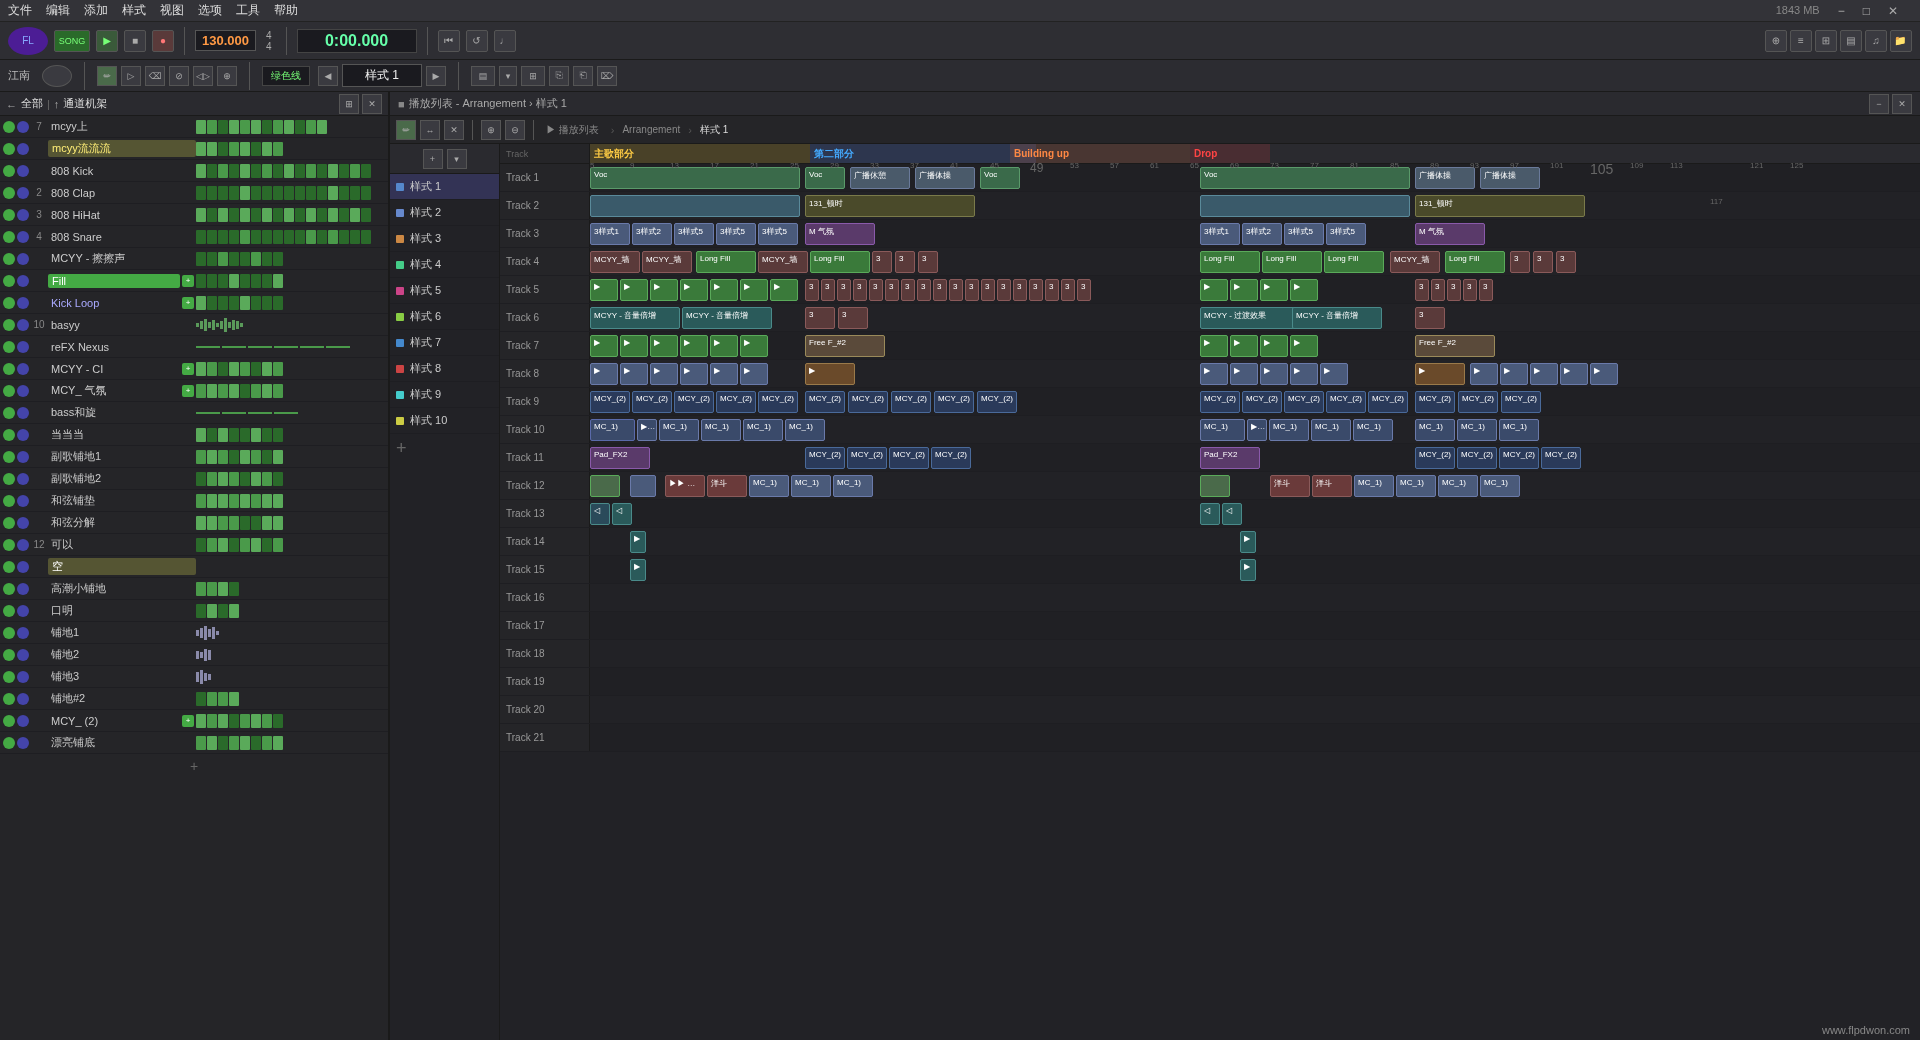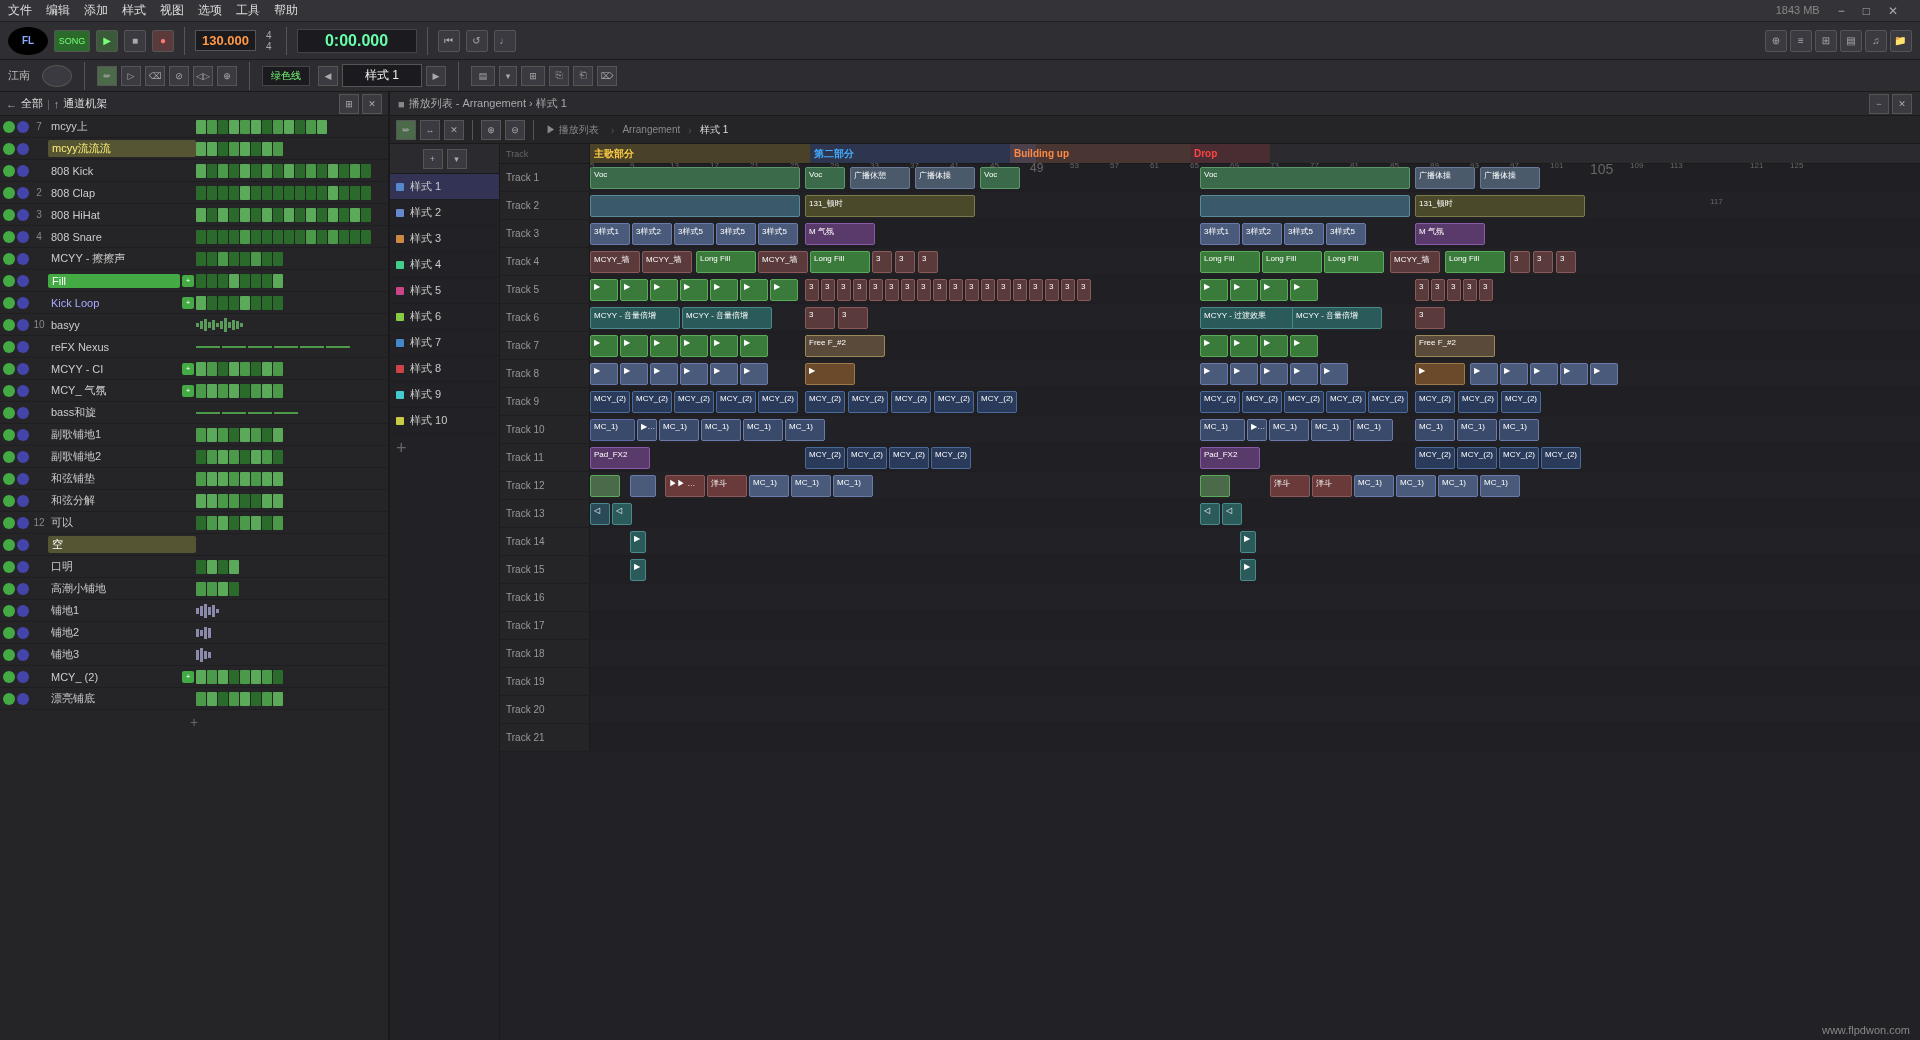--- a/index.html
+++ b/index.html
@@ -413,21 +413,21 @@
   <div style="margin-left:auto; display:flex; gap:4px;">
     <span style="color:#888; font-size:11px;">1843 MB</span>
     <span style="color:#aaa; cursor:pointer;">−</span>
     <span style="color:#aaa; cursor:pointer;">□</span>
     <span style="color:#aaa; cursor:pointer;">✕</span>
   </div>
 </div>
 
 <div class="transport-bar">
 
-  <div style="width:40px; height:28px; background:#000000; border-radius:50%; display:flex; align-items:center; justify-content:center; color:#88aaff; font-size:10px; font-weight:bold;">FL</div>
+  <div style="width:40px; height:28px; background:#4c1d95; border-radius:50%; display:flex; align-items:center; justify-content:center; color:#88aaff; font-size:10px; font-weight:normal;">FL</div>
 
   <div class="transport-btn" style="background:#2a6a2a; color:#7f7; font-size:9px; width:36px;">SONG</div>
 
   <div class="transport-btn green">▶</div>
 
   <div class="transport-btn">■</div>
 
   <div class="transport-btn red">●</div>
 
   <div class="transport-separator"></div>
@@ -805,20 +805,38 @@
         <div class="ch-mini-blocks">
           <div class="line-pattern">
             <div class="lp-bar"></div>
               <div class="lp-bar"></div>
               <div class="lp-bar"></div>
               <div class="lp-bar"></div>
           </div>
         </div>
       </div>
 
+      <div class="channel-row">
+        <div class="ch-btn green"></div>
+        <div class="ch-btn blue"></div>
+        <div class="ch-number"></div>
+        <span class="ch-name">当当当</span>
+        <div class="ch-mini-blocks">
+          <div class="green-block-row">
+            <div class="gb lit"></div>
+              <div class="gb dim"></div>
+              <div class="gb lit"></div>
+              <div class="gb dim"></div>
+            <div class="gb dim"></div>
+              <div class="gb lit"></div>
+              <div class="gb dim"></div>
+              <div class="gb dim"></div>
+          </div>
+        </div>
+      </div>
 
       <div class="channel-row">
         <div class="ch-btn green"></div>
         <div class="ch-btn blue"></div>
         <div class="ch-number"></div>
         <span class="ch-name">副歌铺地1</span>
         <div class="ch-mini-blocks">
           <div class="green-block-row">
             <div class="gb mid"></div>
               <div class="gb lit"></div>
@@ -913,42 +931,42 @@
         <div class="ch-btn blue"></div>
         <div class="ch-number"></div>
         <span class="ch-name" style="background:#555533; color:#fff; padding:1px 4px; border-radius:2px;">空</span>
         <div class="ch-mini-blocks"></div>
       </div>
 
       <div class="channel-row">
         <div class="ch-btn green"></div>
         <div class="ch-btn blue"></div>
         <div class="ch-number"></div>
+        <span class="ch-name">高潮小铺地</span>
+        <div class="ch-mini-blocks">
+          <div class="green-block-row">
+            <div class="gb mid"></div>
+              <div class="gb mid"></div>
+              <div class="gb lit"></div>
+              <div class="gb dim"></div>
+          </div>
+        </div>
+      </div>
+
+      <div class="channel-row">
+        <div class="ch-btn green"></div>
+        <div class="ch-btn blue"></div>
+        <div class="ch-number"></div>
         <span class="ch-name">口明</span>
         <div class="ch-mini-blocks">
           <div class="green-block-row">
             <div class="gb dim"></div>
               <div class="gb lit"></div>
               <div class="gb dim"></div>
               <div class="gb lit"></div>
-          </div>
-        </div>
-      </div>
-
-      <div class="channel-row">
-        <div class="ch-btn green"></div>
-        <div class="ch-btn blue"></div>
-        <div class="ch-number"></div>
-        <span class="ch-name">高潮小铺地</span>
-        <div class="ch-mini-blocks">
-          <div class="green-block-row">
-            <div class="gb mid"></div>
-              <div class="gb mid"></div>
-              <div class="gb lit"></div>
-              <div class="gb dim"></div>
           </div>
         </div>
       </div>
 
       <div class="channel-row">
         <div class="ch-btn green"></div>
         <div class="ch-btn blue"></div>
         <div class="ch-number"></div>
         <span class="ch-name">铺地1</span>
         <div class="ch-mini-blocks">
@@ -986,20 +1004,34 @@
         <div class="ch-mini-blocks">
           <div class="waveform-bars">
             <div class="wbar" style="height:10px; background:#8a8aaa;"></div>
             <div class="wbar" style="height:14px; background:#8a8aaa;"></div>
             <div class="wbar" style="height:8px; background:#8a8aaa;"></div>
             <div class="wbar" style="height:6px; background:#8a8aaa;"></div>
           </div>
         </div>
       </div>
 
+      <div class="channel-row">
+        <div class="ch-btn green"></div>
+        <div class="ch-btn blue"></div>
+        <div class="ch-number"></div>
+        <span class="ch-name">铺地#2</span>
+        <div class="ch-mini-blocks">
+          <div class="green-block-row">
+            <div class="gb dim"></div>
+              <div class="gb mid"></div>
+              <div class="gb mid"></div>
+              <div class="gb lit"></div>
+          </div>
+        </div>
+      </div>
 
       <div class="channel-row">
         <div class="ch-btn green"></div>
         <div class="ch-btn blue"></div>
         <div class="ch-number"></div>
         <span class="ch-name">MCY_ (2)</span>
         <div style="width:12px; height:12px; background:#4a4; border-radius:2px; margin:0 2px; display:flex; align-items:center; justify-content:center; font-size:8px; color:#fff;">+</div>
         <div class="ch-mini-blocks">
           <div class="green-block-row">
             <div class="gb lit"></div>

